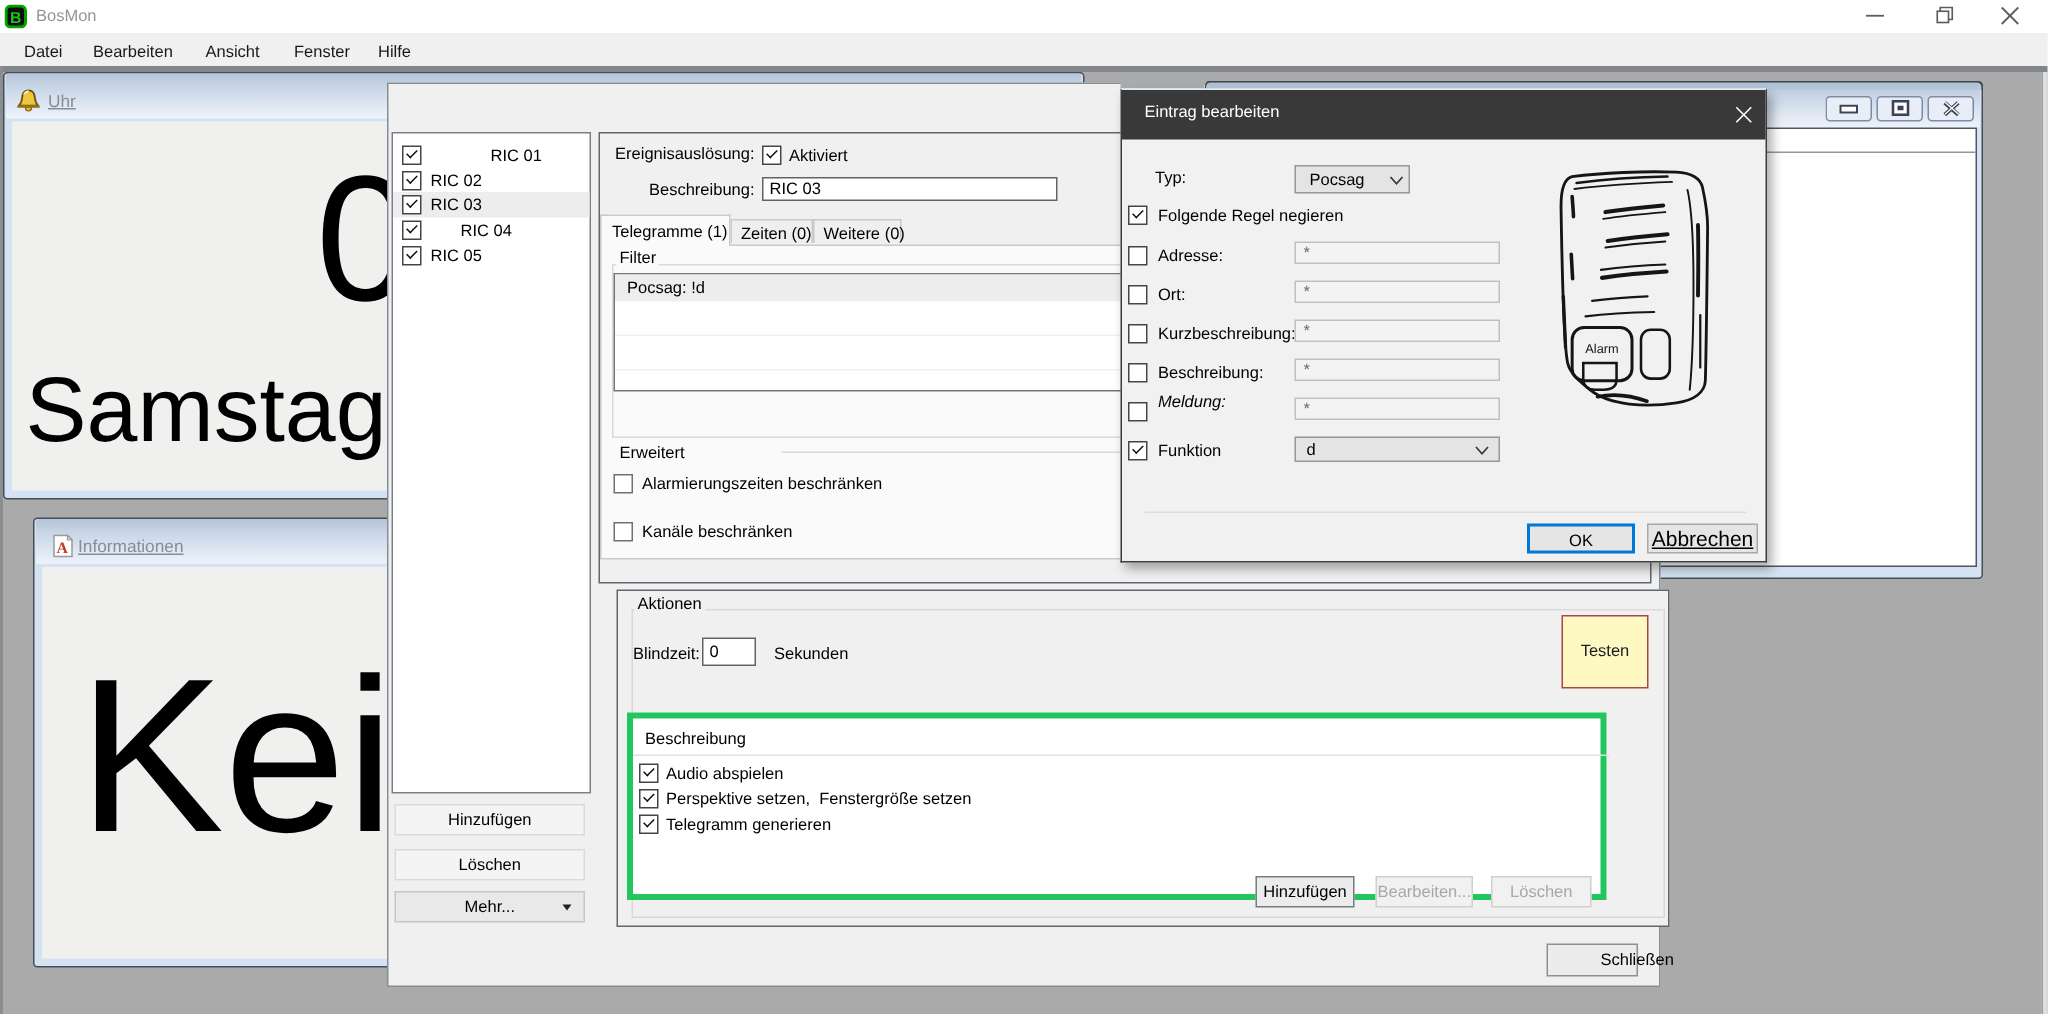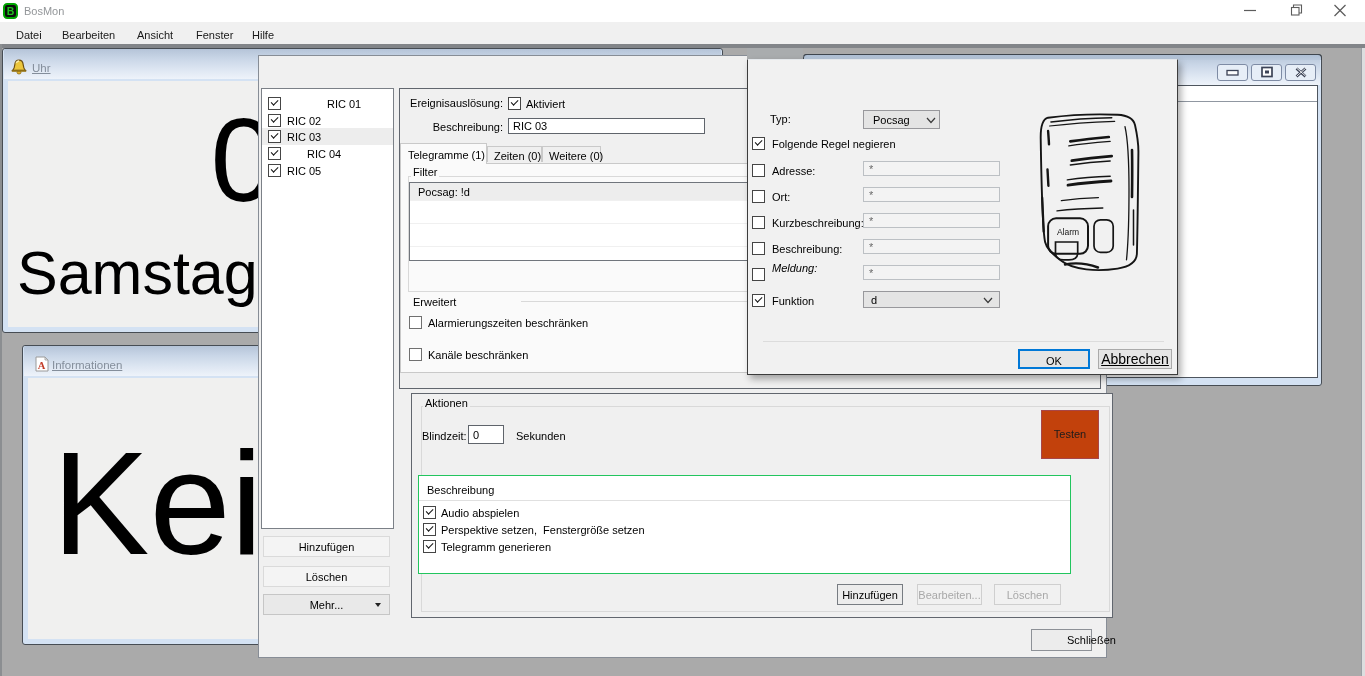--- a/index.html
+++ b/index.html
@@ -181,24 +181,24 @@
     </div>
 
     <div class="abs" style="left:140px;top:337px;width:702px;height:225px;border:1px solid #61666e;background:#f0f0f0;margin-left:12px;">
       <div class="abs" style="left:9px;top:12px;width:689px;height:206px;border:1px solid #d9d9d9;"></div>
       <div class="t" style="left:11px;top:3px;background:#f0f0f0;padding:0 2px;">Aktionen</div>
       <div class="t" style="left:10px;top:36px;">Blindzeit:</div>
       <div class="abs" style="left:56px;top:31px;width:36px;height:19px;background:#fff;border:1px solid #5f646b;">
         <div class="t" style="left:4px;top:3px;">0</div>
         </div>
       <div class="t" style="left:104px;top:36px;">Sekunden</div>
-      <div class="abs" style="left:629px;top:16px;width:58px;height:49px;background:#c2410c;border:1px solid #a84648;text-align:center;">
+      <div class="abs" style="left:629px;top:16px;width:58px;height:49px;background:#fef9c3;border:1px solid #a84648;text-align:center;">
         <span style="font-size:11px;line-height:47px;color:#1c1c1c;">Testen</span></div>
 
-      <div class="abs" style="left:6px;top:81px;width:653px;height:99px;background:#fff;border:1px solid #22c55e;">
+      <div class="abs" style="left:6px;top:81px;width:653px;height:125px;background:#fff;border:4px solid #22c55e;">
         <div class="t" style="left:8px;top:8px;">Beschreibung</div>
         <div class="abs" style="left:0;top:24px;width:651px;height:1px;background:#e0e0e0;"></div>
         <div class="cb" style="left:4px;top:30px;">
             <span class="chk"></span>
           </div>
         <div class="t" style="left:22px;top:31px;">Audio abspielen</div>
         <div class="cb" style="left:4px;top:47px;">
             <span class="chk"></span>
           </div>
         <div class="t" style="left:22px;top:48px;">Perspektive setzen,  Fenstergröße setzen</div>
@@ -218,20 +218,27 @@
 
     <div class="abs" style="left:772px;top:573px;width:61px;height:22px;background:#ececec;border:1px solid #8d9197;text-align:center;">
       <span style="font-size:11px;line-height:20px;margin-left:35px;">Schließen</span></div>
   </div>
 
   <div class="abs" style="left:747px;top:4px;width:56px;height:11px;background:#a9acae;"></div>
 
   <div class="abs" style="left:803px;top:9.5px;width:519px;height:6px;background:linear-gradient(180deg,#aebfd4 0%,#bac9dc 100%);border:1px solid #3f464e;border-bottom:none;border-radius:4px 4px 0 0;"></div>
 
   <div class="abs" style="left:747px;top:15px;width:431px;height:316px;background:#f1f1f1;border:1px solid #3c3c3c;border-top:1px solid #e4e8ec;box-shadow:3px 4px 7px rgba(0,0,0,0.33);">
+    <div class="abs" style="left:0;top:0;width:429px;height:33px;background:#393939;">
+      <div class="t" style="left:15px;top:9px;color:#fff;">Eintrag bearbeiten</div>
+      <svg class="abs" style="left:408px;top:10px;" width="13" height="13" viewBox="0 0 13 13">
+        <line x1="1.5" y1="1.5" x2="11.5" y2="11.5" stroke="#fff" stroke-width="1.1"></line>
+        <line x1="11.5" y1="1.5" x2="1.5" y2="11.5" stroke="#fff" stroke-width="1.1"></line>
+      </svg>
+    </div>
     <div class="t" style="left:22px;top:53px;">Typ:</div>
     <div class="abs" style="left:115px;top:50px;width:77px;height:19px;background:#e4e4e4;border:1px solid #98989c;">
       <div class="t" style="left:9px;top:3px;">Pocsag</div>
       <svg class="abs" style="left:62px;top:6px;" width="10" height="7">
           <path d="M1 1 L5 5.5 L9 1" fill="none" stroke="#3a3a3a" stroke-width="1.2"></path>
         </svg>
     </div>
     <div class="cb" style="left:4px;top:77px;">
         <span class="chk"></span>
       </div>

